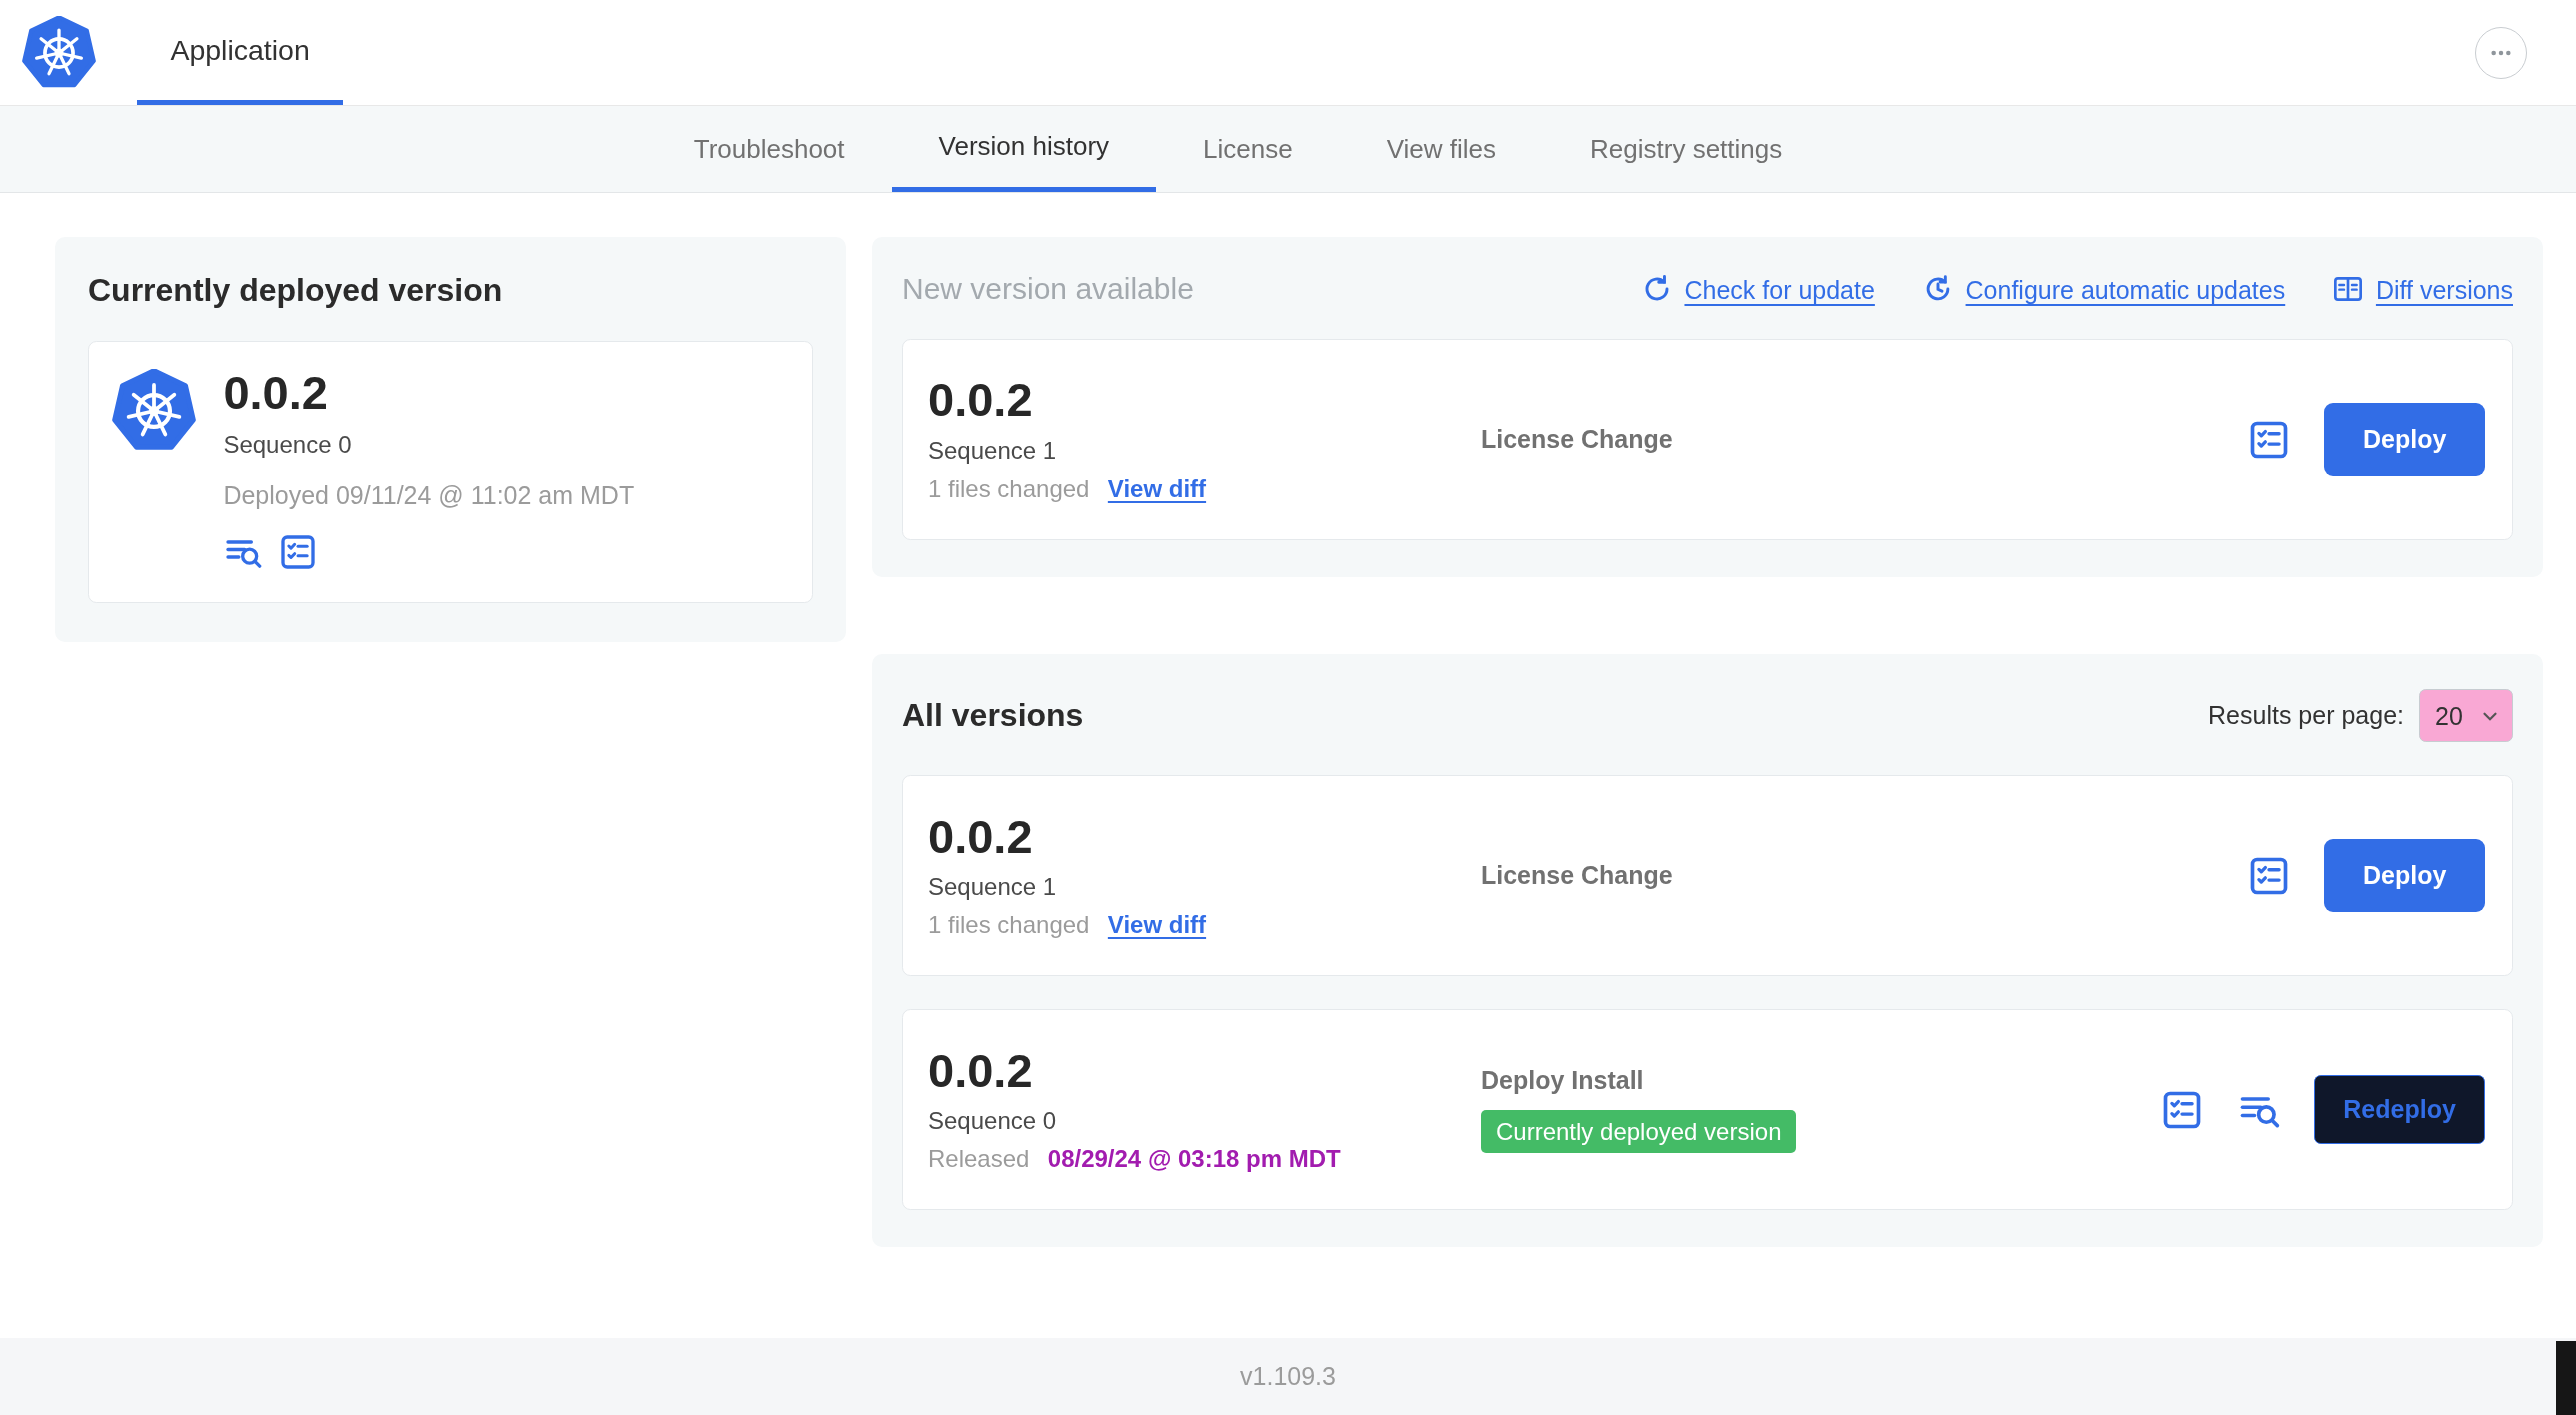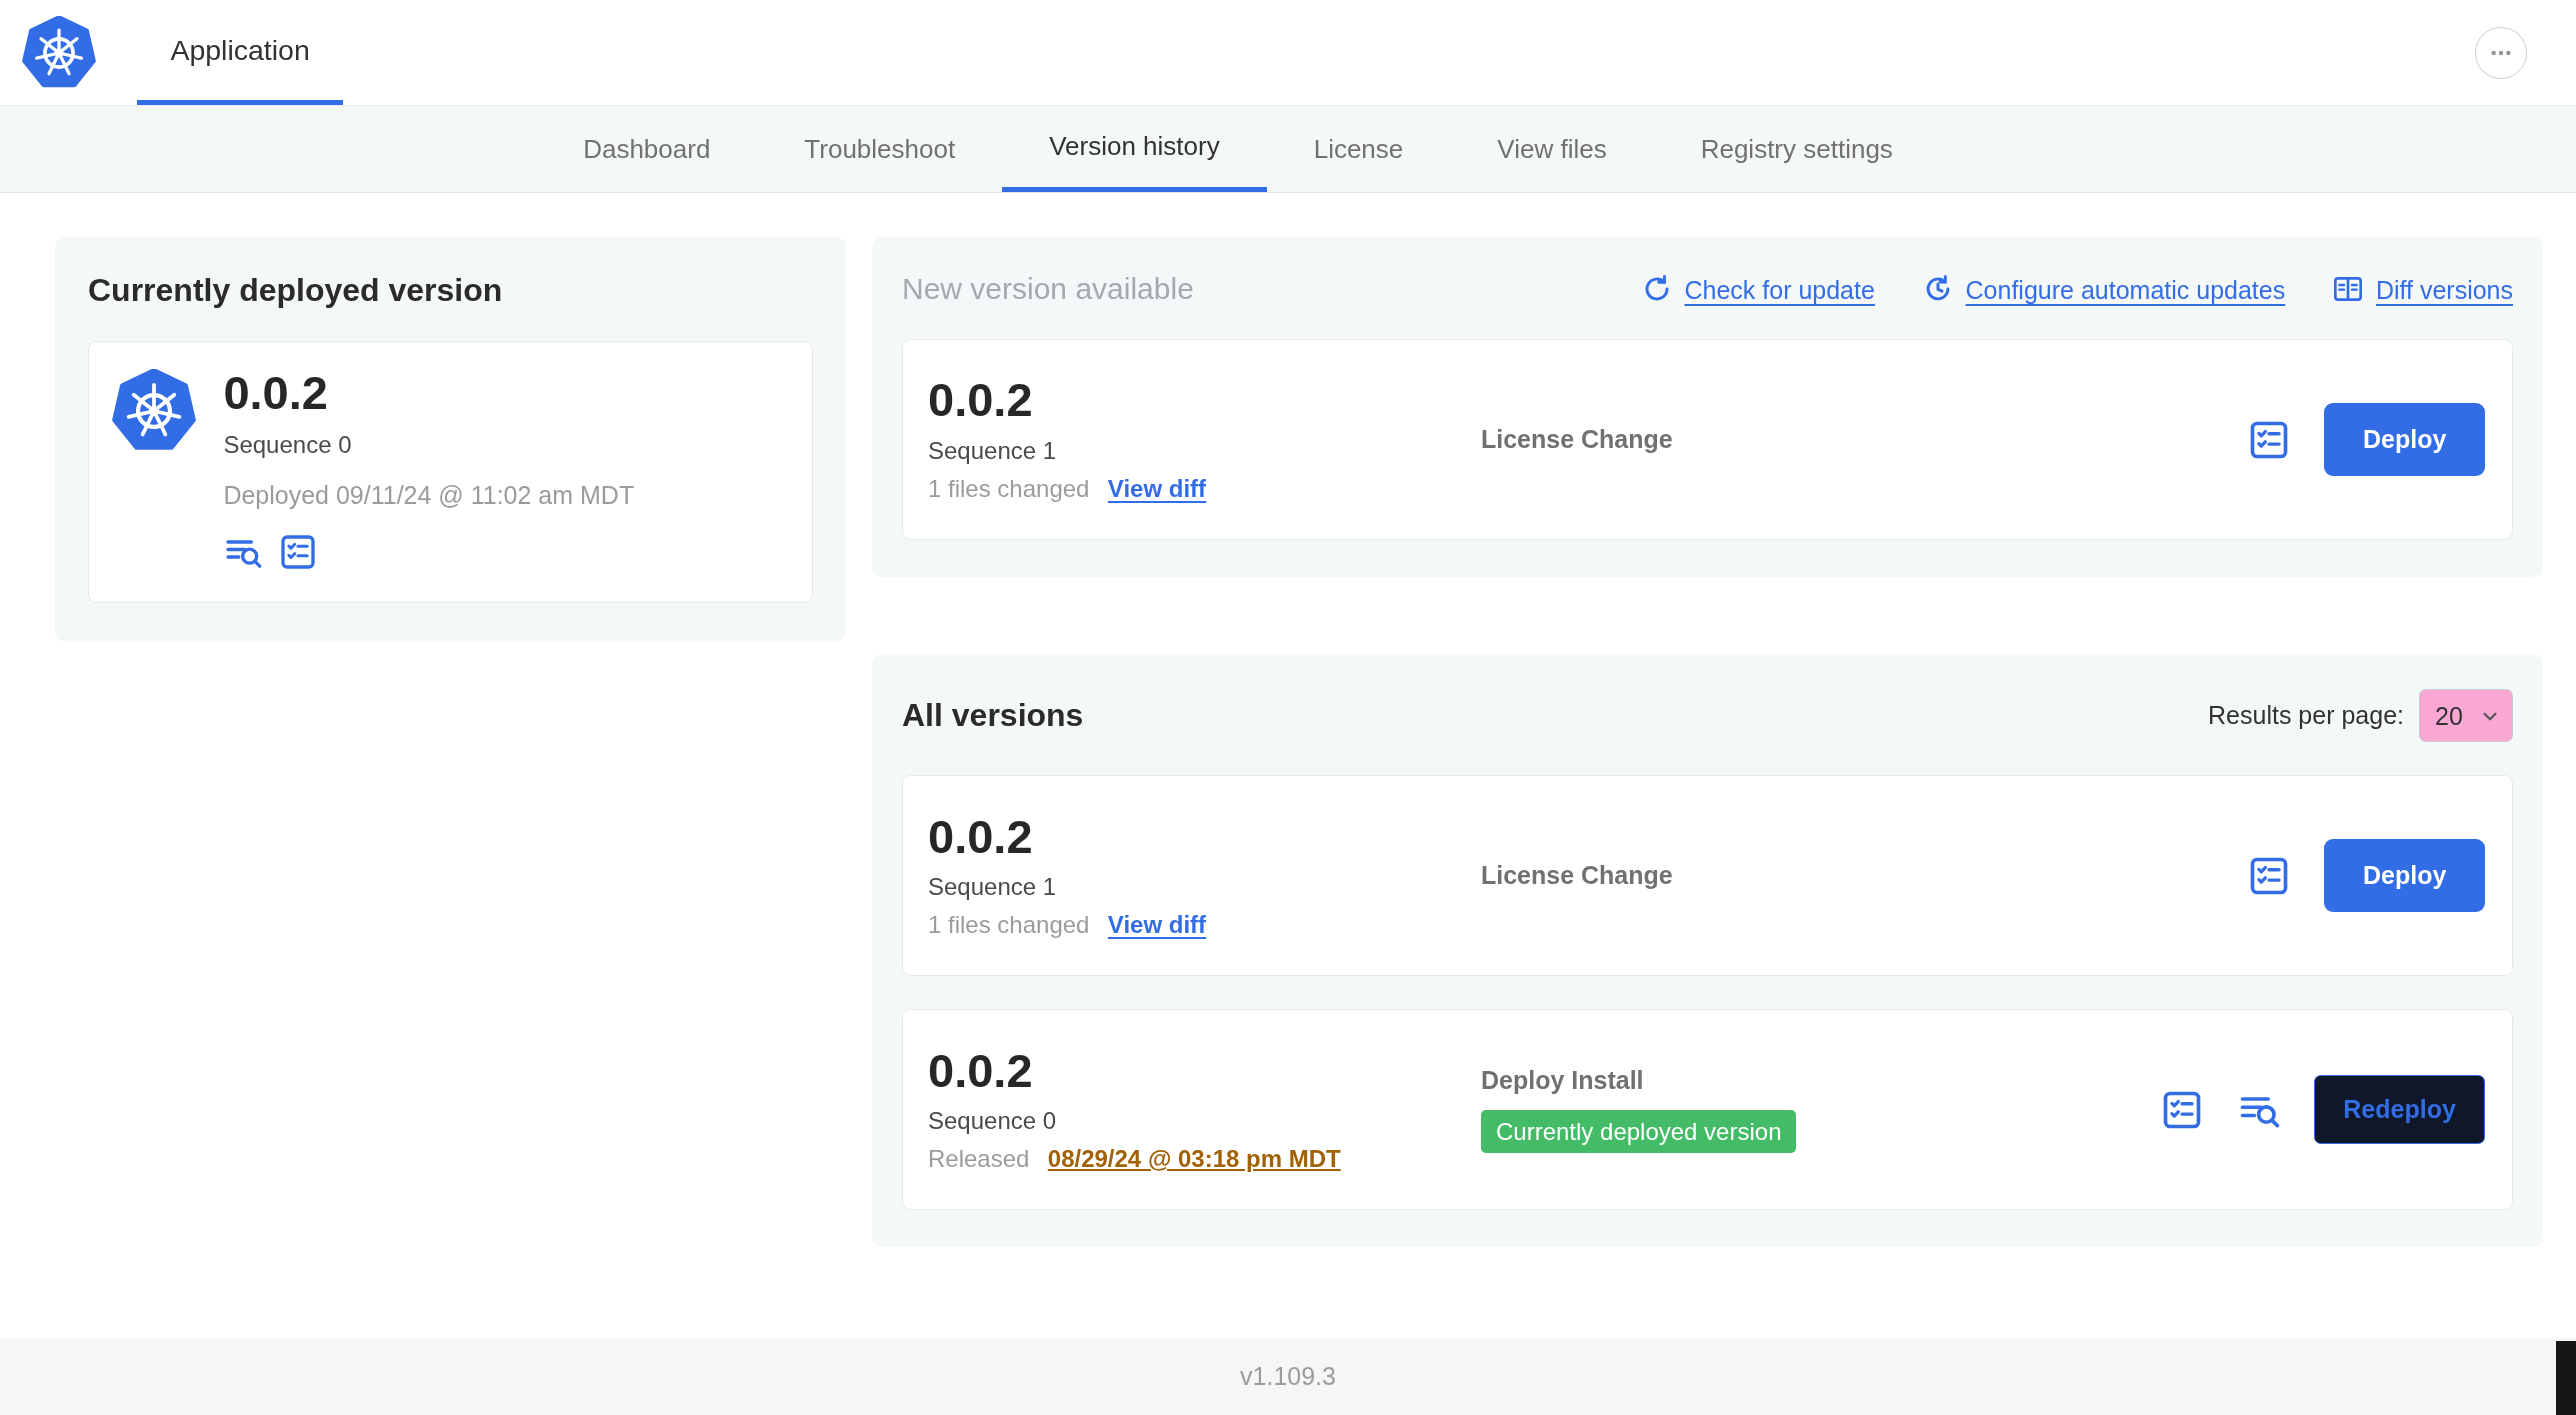--- a/index.html
+++ b/index.html
@@ -66,21 +66,21 @@
         pointer-events:none; color:#555; }
 
   .version-row { background:#fff; border:0.8px solid #e5e9ec; border-radius:8.4px;
                  padding:33px 23.4px 33px 25px; display:flex; align-items:center;
                  margin-top:33px; min-height:201px; }
   .vr-left { width:553px; }
   .vr-version { font-size:47px; font-weight:bold; line-height:1.0; color:#272727; }
   .vr-seq { font-size:24px; color:#4a4a4a; margin-top:13.4px; }
   .vr-line3 { font-size:24px; color:#9b9b9b; margin-top:10px; display:flex; gap:18.4px; align-items:baseline; }
   .view-diff { color:#326de6; font-weight:bold; text-decoration:underline; text-underline-offset:4.2px; cursor:pointer; }
-  .rel-date { color:#a16207; font-weight:bold;text-decoration:underline; }
+  .rel-date { color:#a21caf; font-weight:bold; }
   .vr-mid { flex:1 1 auto; }
   .vr-source { font-size:25px; font-weight:bold; color:#717171; }
   .vr-badge { display:inline-block; margin-top:15px; background:#44bb66; color:#fff;
               font-size:24px; padding:7.5px 15px; border-radius:5px; }
   .vr-actions { display:flex; align-items:center; gap:33px; padding-right:3.3px; }
   .deploy-btn { font-family:inherit; background:#326de6; color:#fff; font-size:25px; font-weight:bold;
                 border:none; border-radius:9px; padding:22px 39px; cursor:pointer; }
   .redeploy-btn { font-family:inherit; background:#0f172a; color:#326de6; font-size:25px; font-weight:bold;
                   border:1.7px solid #326de6; border-radius:6.7px; padding:19px 28.5px; cursor:pointer; }
 
@@ -117,23 +117,20 @@
     <svg class="icon-38" width="32" height="32" viewBox="0 0 24 24">
       <circle cx="6.5" cy="12" r="1.7" fill="currentColor"></circle>
       <circle cx="12" cy="12" r="1.7" fill="currentColor"></circle>
       <circle cx="17.5" cy="12" r="1.7" fill="currentColor"></circle>
     </svg>
   </div>
 </div>
 
 <div class="subnav">
   <div class="subnav-inner">
-    <div class="tab">
-        <span>Dashboard</span>
-      </div>
     <div class="tab">
         <span>Troubleshoot</span>
       </div>
     <div class="tab active">
         <span>Version history</span>
       </div>
     <div class="tab">
         <span>License</span>
       </div>
     <div class="tab">

